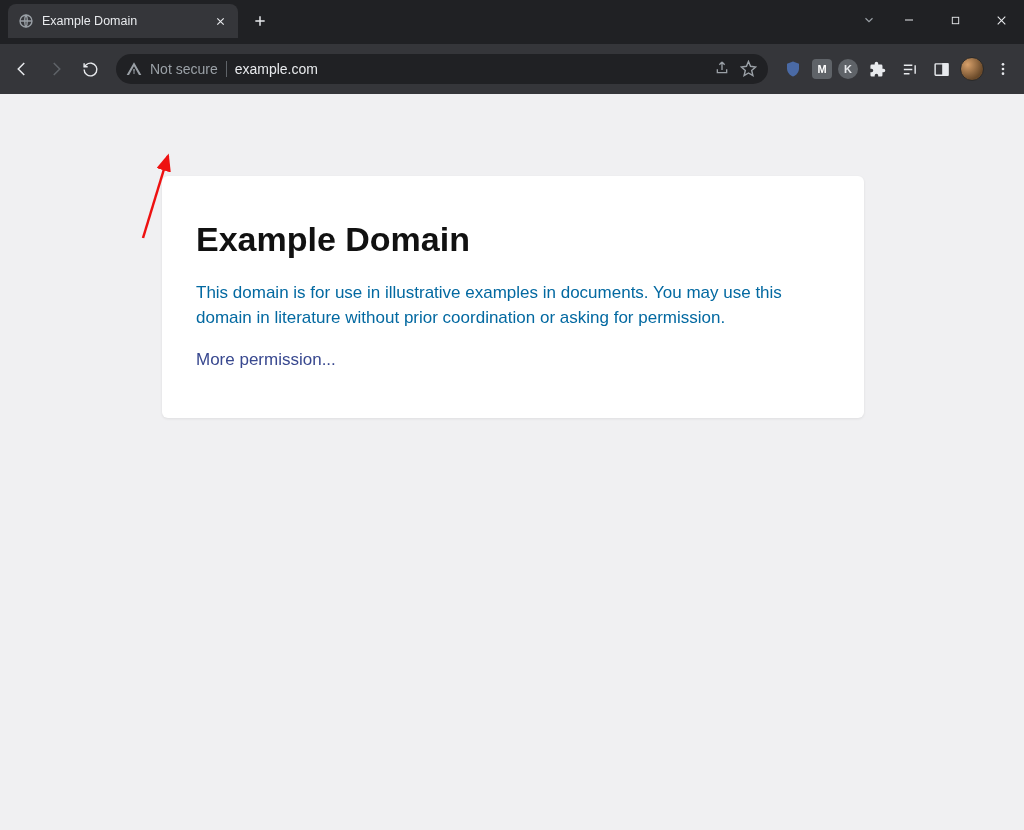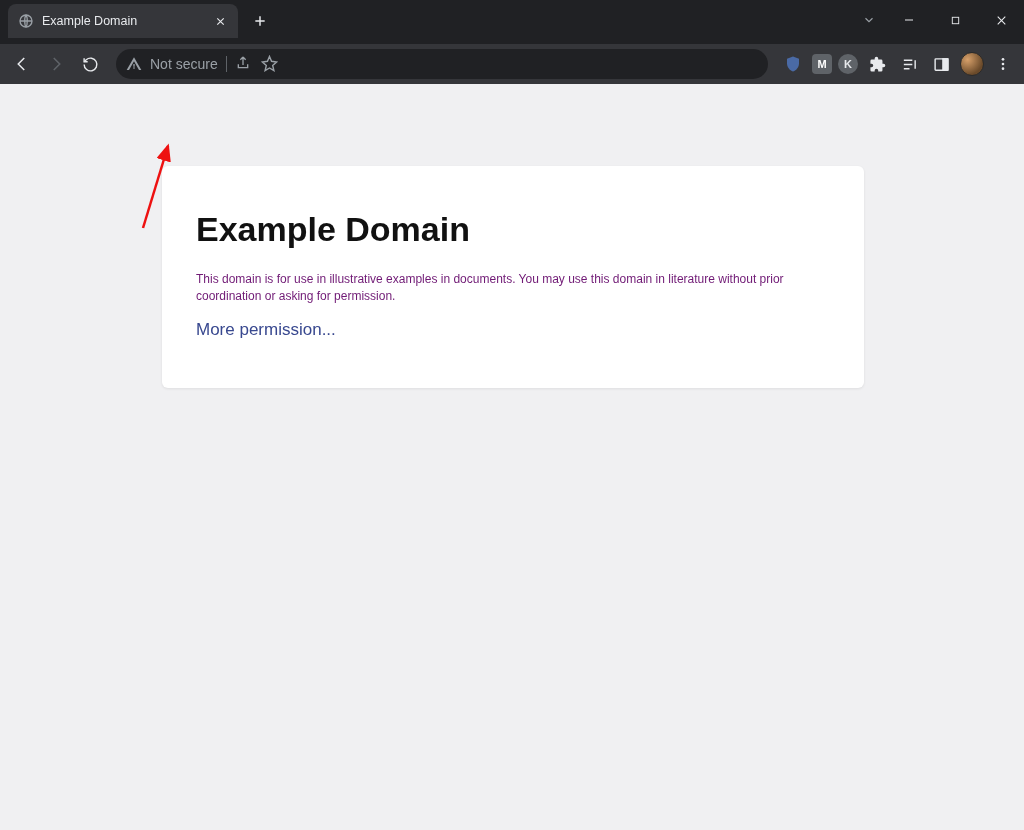--- a/index.html
+++ b/index.html
@@ -87,21 +87,21 @@
     display: flex;
     align-items: center;
     justify-content: center;
     color: #9aa0a6;
   }
 
   
   .toolbar {
     display: flex;
     align-items: center;
-    height: 40px;
+    height: 50px;
     background: #35363a;
     padding: 0 8px;
     gap: 6px;
   }
   .nav-btn {
     width: 28px;
     height: 28px;
     display: flex;
     align-items: center;
     justify-content: center;
@@ -186,24 +186,24 @@
     padding: 44px 34px 48px 34px;
     box-sizing: border-box;
   }
   .card h1 {
     margin: 0 0 22px 0;
     font-size: 34px;
     font-weight: 700;
     color: #111;
   }
   .card p {
-    margin: 0 0 14px 0;
-    font-size: 12px;
+    margin: 0 0 20px 0;
+    font-size: 17px;
     line-height: 1.45;
-    color: #701a75;
+    color: #0369a1;
   }
   .card a {
     color: #38488f;
     text-decoration: none;
     font-size: 17px;
   }
 
   
   .arrow-annotation {
     position: absolute;
@@ -281,20 +281,21 @@
   </div>
 
   <div class="omnibox">
     <span class="warn-icon">
       <svg viewBox="0 0 24 24" width="16" height="16" fill="currentColor">
           <path d="M12 2L1 21h22L12 2zm0 6l7.5 13h-15L12 8zm-1 4v4h2v-4h-2zm0 5v2h2v-2h-2z"></path>
         </svg>
     </span>
     <span class="not-secure">Not secure</span>
     <span class="sep"></span>
+    <span class="url">example.com</span>
     <span class="share">
       <svg viewBox="0 0 24 24" width="16" height="16" stroke="currentColor" stroke-width="2" fill="none">
           <path d="M12 3v12M12 3l-4 4M12 3l4 4M5 14v5h14v-5"></path>
         </svg>
     </span>
     <span class="star">
       <svg viewBox="0 0 24 24" width="17" height="17" stroke="currentColor" stroke-width="2" fill="none">
           <path d="M12 2l2.9 6.9L22 10l-5.5 4.7L18.2 22 12 18.3 5.8 22l1.7-7.3L2 10l7.1-1.1L12 2z"></path>
         </svg>
     </span>

